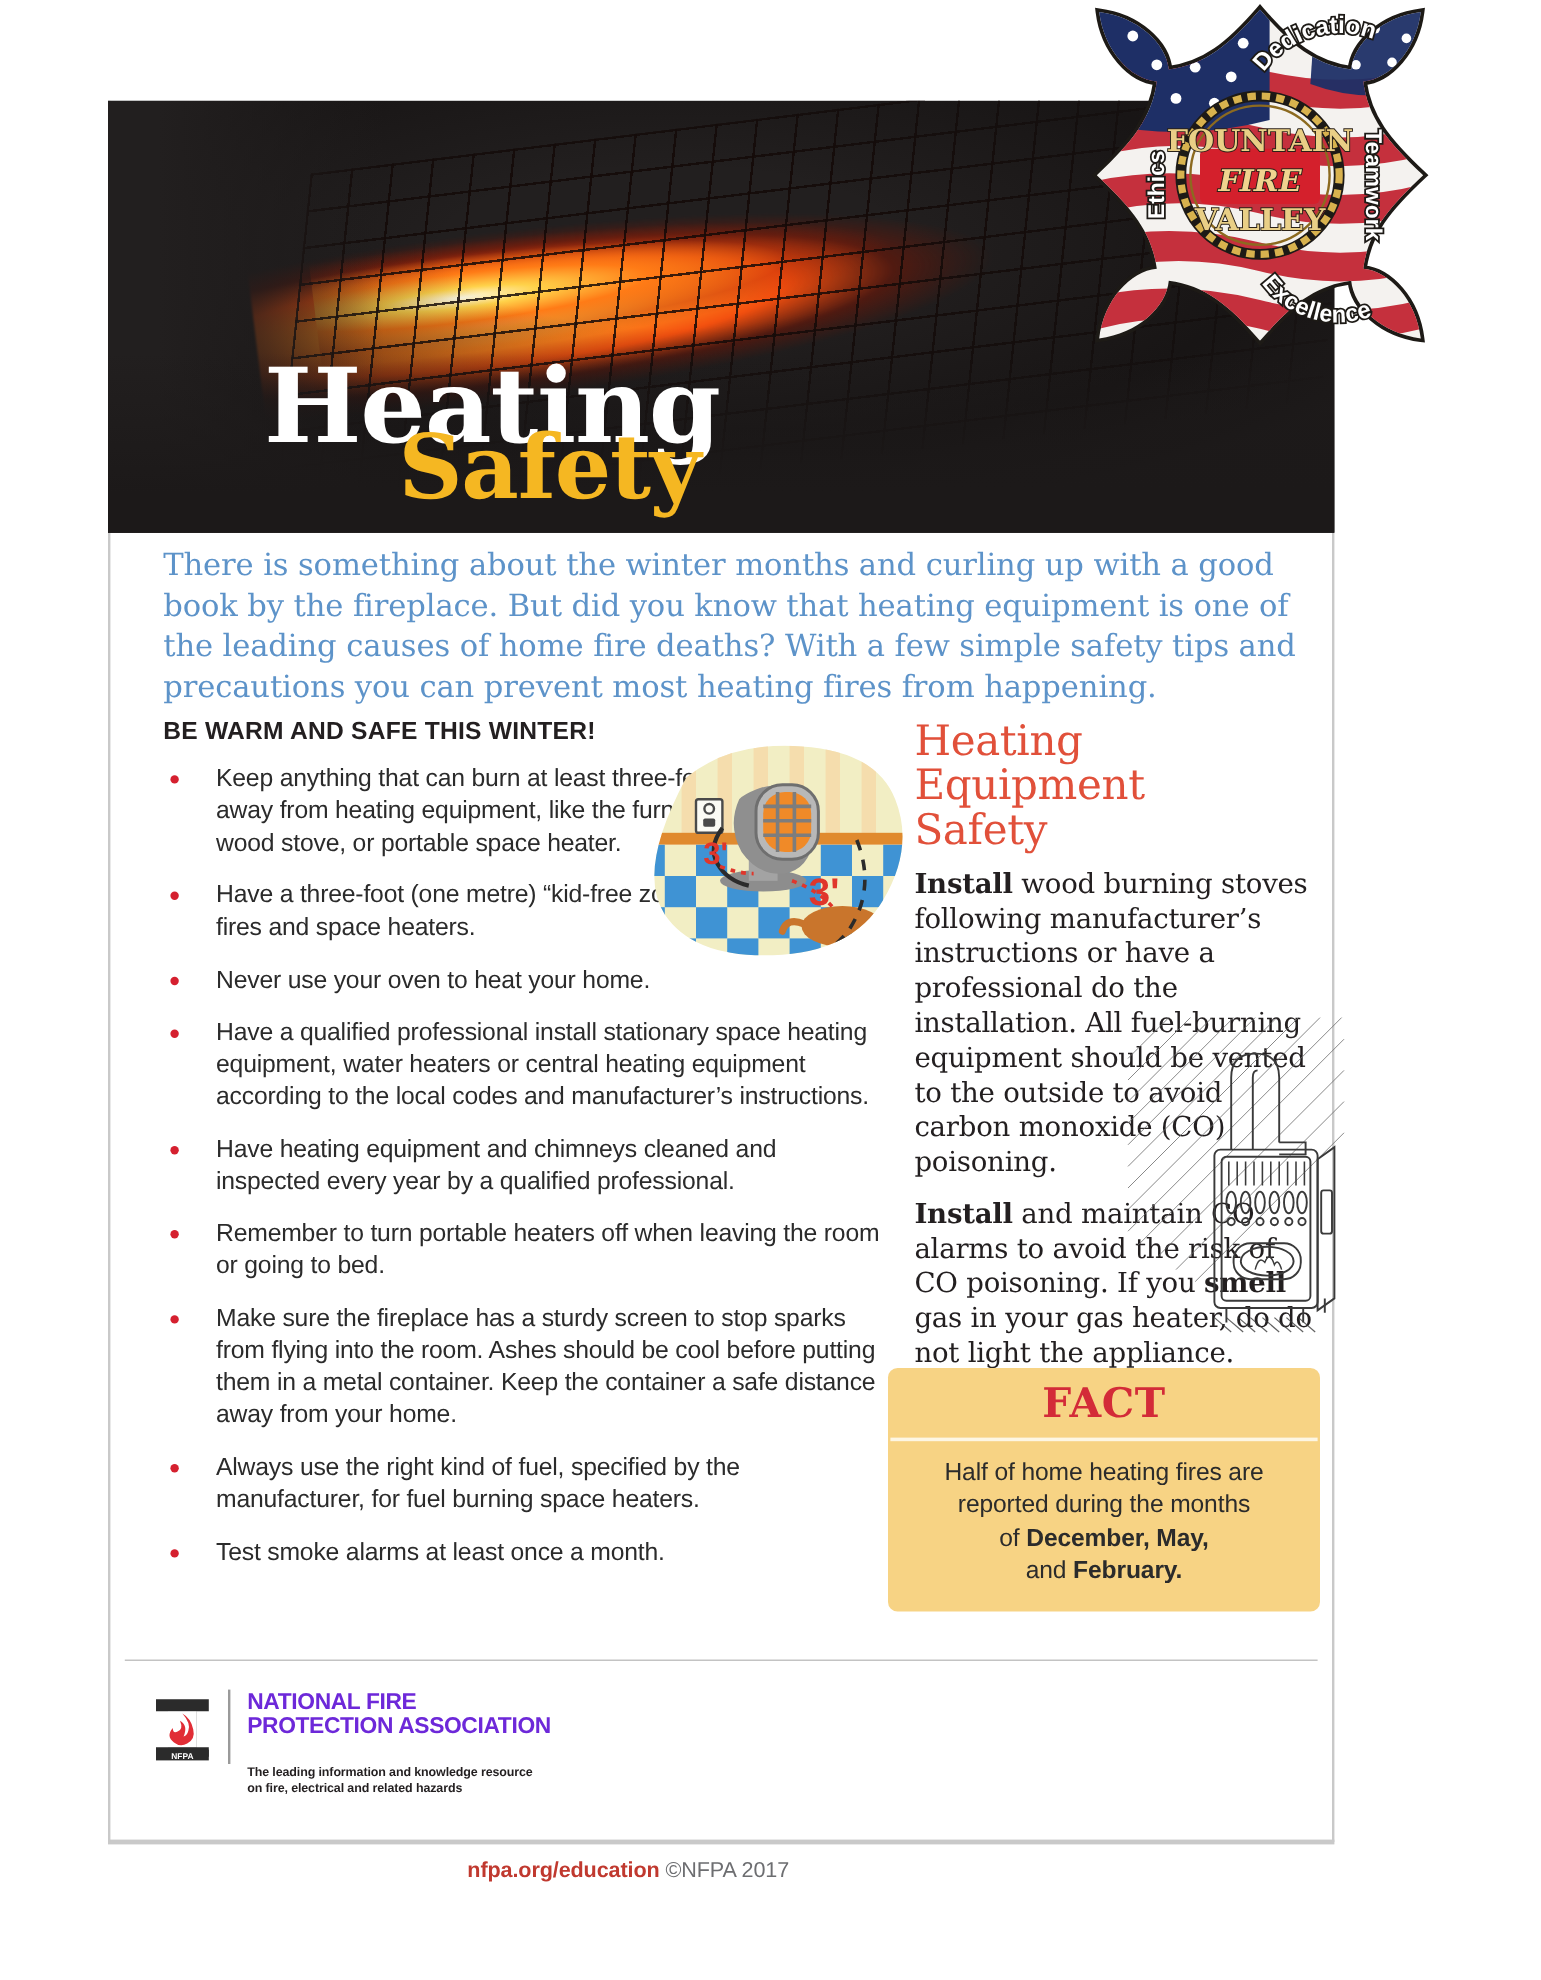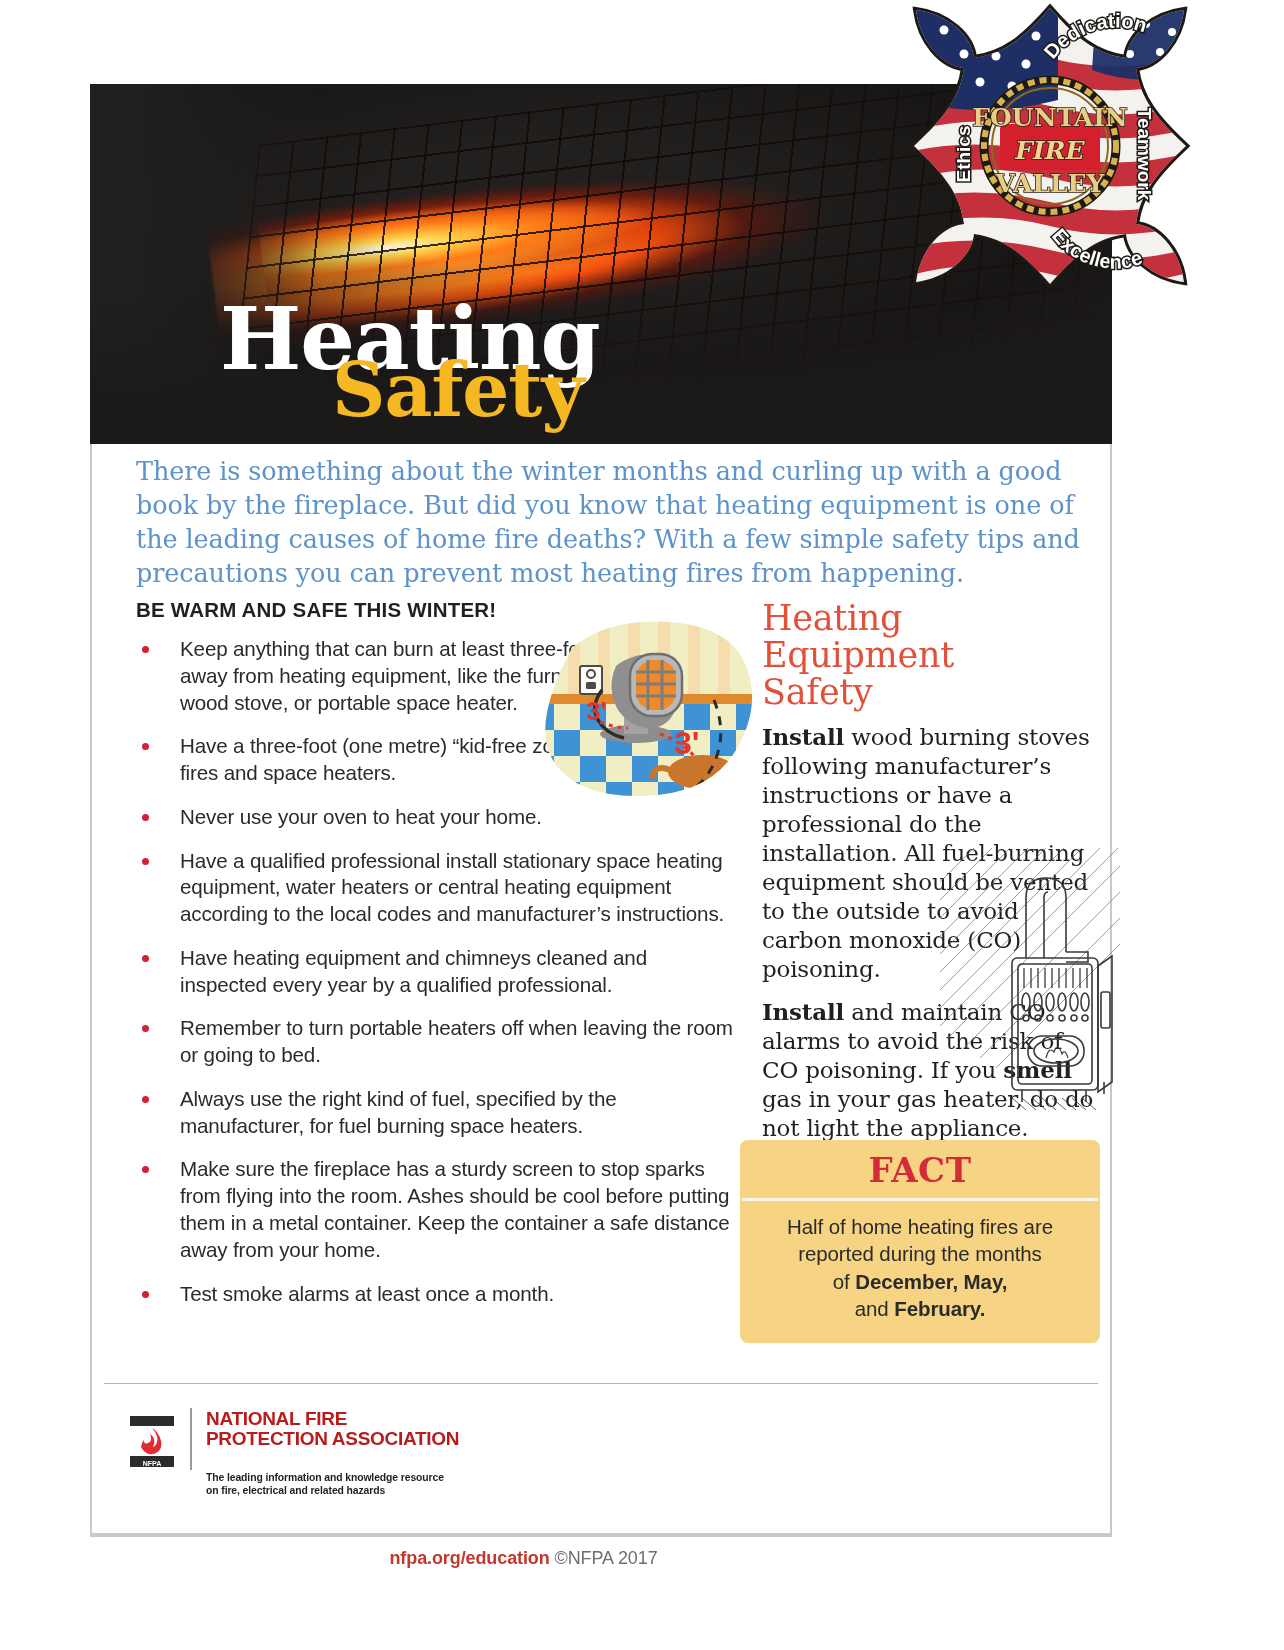--- a/index.html
+++ b/index.html
@@ -250,21 +250,21 @@
     background: #9a9a9a;
     margin: 0 14px 0 12px;
     flex: none;
   }
   .nfpa-text { padding-top: 1px; }
   .nfpa-name {
     font-family: "Liberation Sans", sans-serif;
     font-weight: 700;
     font-size: 19px;
     line-height: 1.06;
-    color: #b91c1c;
+    color: #6d28d9;
     letter-spacing: -.3px;
   }
   .nfpa-tag {
     font-family: "Liberation Sans", sans-serif;
     font-weight: 700;
     font-size: 10.4px;
     line-height: 1.22;
     color: #231f20;
     margin-top: 23px;
     letter-spacing: -.1px;
@@ -426,22 +426,22 @@
 
   <div class="left-col">
     <h2 class="section-head">BE WARM AND SAFE THIS WINTER!</h2>
     <ul class="tips">
       <li>Keep anything that can burn at least three-feet (one metre) away from heating equipment, like the furnace, fireplace, wood stove, or portable space heater.</li>
       <li>Have a three-foot (one metre) “kid-free zone” around open fires and space heaters.</li>
       <li>Never use your oven to heat your home.</li>
       <li>Have a qualified professional install stationary space heating equipment, water heaters or central heating equipment according to the local codes and manufacturer’s instructions.</li>
       <li>Have heating equipment and chimneys cleaned and inspected every year by a qualified professional.</li>
       <li>Remember to turn portable heaters off when leaving the room or going to bed.</li>
+      <li>Make sure the fireplace has a sturdy screen to stop sparks from flying into the room.  Ashes should be cool before putting them in a metal container. Keep the container a safe distance away from your home.</li>
       <li>Always use the right kind of fuel, specified by the manufacturer, for fuel burning space heaters.</li>
-      <li>Make sure the fireplace has a sturdy screen to stop sparks from flying into the room.  Ashes should be cool before putting them in a metal container. Keep the container a safe distance away from your home.</li>
       <li>Test smoke alarms at least once a month.</li>
     </ul>
   </div>
 
   <div style="position:absolute; left:528px; top:604px; width:230px; height:200px;">
     <svg viewBox="0 0 230 200" width="230" height="200">
       <defs>
         <clipPath id="blobClip">
           <path d="M44 44 q36 -30 96 -26 q62 4 78 44 q16 40 -10 84 q-26 44 -92 46 q-66 2 -90 -34 q-24 -36 18 -114 Z"></path>
         </clipPath>

